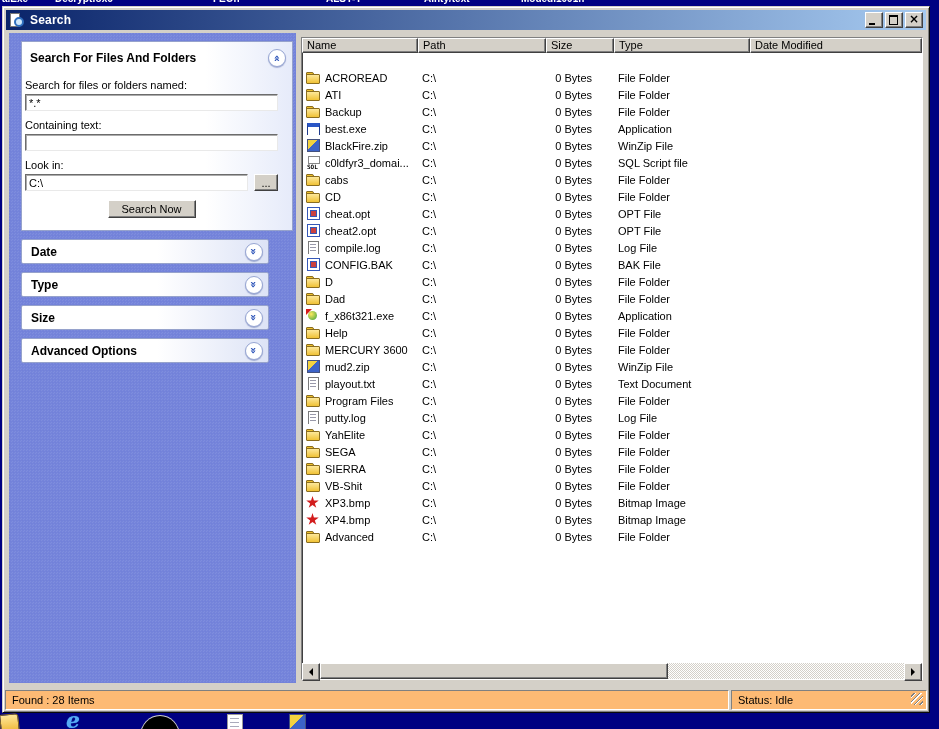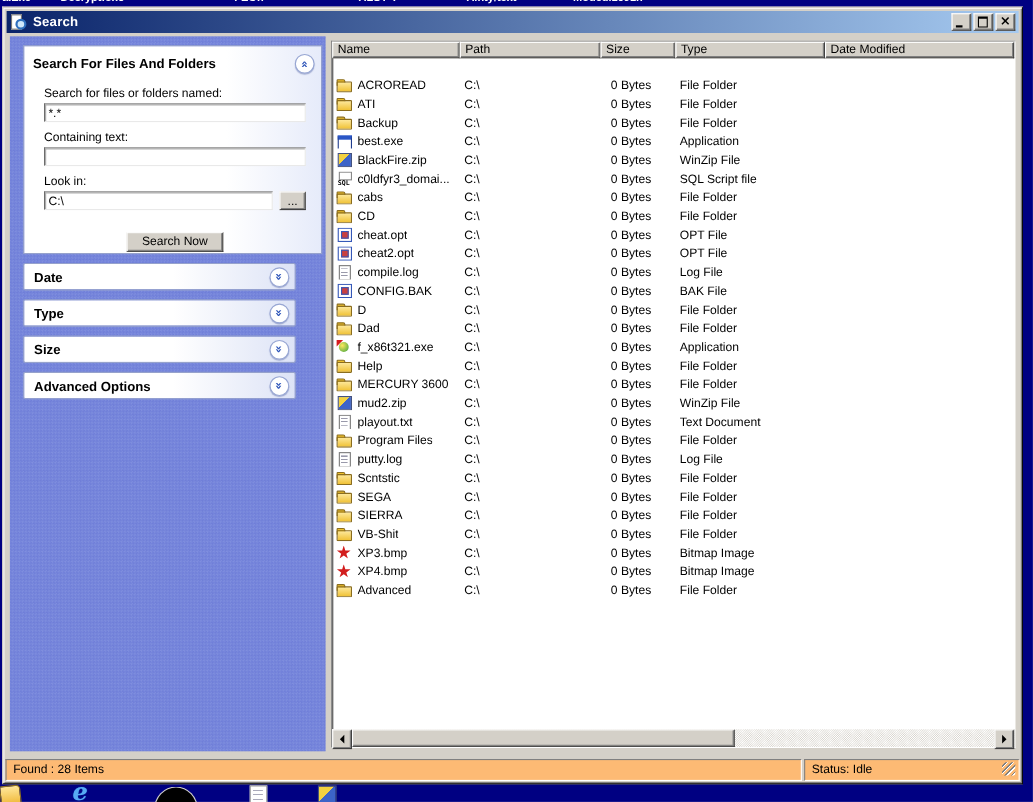--- a/index.html
+++ b/index.html
@@ -44,30 +44,30 @@
   .card{position:absolute;left:12px;top:8px;width:272px;height:190px;box-sizing:border-box;
         background:linear-gradient(90deg,#ffffff 68%,#e6ebfa);border:1px solid #96a2cc}
   .card-h{display:flex;align-items:center;padding:7px 6px 0 8px}
   .card-h .t{font-weight:bold;font-size:12px;flex:1}
   .chip{width:16px;height:16px;border-radius:50%;background:#fff;border:1px solid #97a6d3;flex:none;
         display:flex;align-items:center;justify-content:center;box-shadow:0 1px 1px rgba(40,60,140,.35)}
   .chev{display:inline-block;color:#2a52b8;font:bold 11px/1 "DejaVu Sans",sans-serif}
   .chev::before{content:"\00BB"}
   .chev.up{transform:rotate(-90deg)}
   .chev.down{transform:rotate(90deg)}
-  .fields{padding:4px 14px 0 18px}
+  .fields{padding:4px 14px 0 3px}
   .flabel{display:block;margin:8px 0 3px}
   .tb{width:100%;height:17px;box-sizing:border-box;background:#fff;border:1px solid;border-color:#6c6c6c #e9e9e9 #e9e9e9 #6c6c6c;
       font:11px "Liberation Sans",sans-serif;padding:1px 3px;box-shadow:inset 1px 1px 0 rgba(70,70,70,.45)}
   .lookin-row{display:flex;gap:6px;align-items:center}
   .lookin-row .tb{flex:1}
   .btn{background:#d4d0c8;border:1px solid;border-color:#fff #404040 #404040 #fff;box-shadow:inset -1px -1px 0 #808080;
        font:11px "Liberation Sans",sans-serif;color:#000;padding:0}
   .browse{width:24px;height:17px;flex:none}
-  .search-now{display:block;margin:20px auto 0;width:88px;height:18px}
+  .search-now{display:block;margin:9px auto 0;width:88px;height:18px}
 
   .bar{position:absolute;left:12px;width:248px;height:25px;box-sizing:border-box;border-radius:2px;
        background:linear-gradient(90deg,#ffffff 55%,#dde3f6);border:1px solid #96a2cc;
        display:flex;align-items:center;padding:0 5px 0 9px}
   .bar .t{font-weight:bold;font-size:12px;flex:1}
   .bar0{top:206px}.bar1{top:239px}.bar2{top:272px}.bar3{top:305px}
 
   
   .results{position:absolute;left:298px;top:30px;width:622px;height:643px;box-sizing:border-box;background:#fff;
            border:1px solid;border-color:#808080 #fff #fff #808080;box-shadow:inset 1px 1px 0 #404040}
@@ -406,21 +406,21 @@
       <span class="txt">putty.log</span>
     </div>
     <div class="cell c1">C:\</div>
     <div class="cell c2">0 Bytes</div>
     <div class="cell c3">Log File</div>
     <div class="cell c4"></div>
   </div>
         <div class="row">
     <div class="cell c0 name-cell">
       <span class="ficon folder"></span>
-      <span class="txt">Scntstic</span>
+      <span class="txt">YahElite</span>
     </div>
     <div class="cell c1">C:\</div>
     <div class="cell c2">0 Bytes</div>
     <div class="cell c3">File Folder</div>
     <div class="cell c4"></div>
   </div>
         <div class="row">
     <div class="cell c0 name-cell">
       <span class="ficon folder"></span>
       <span class="txt">SEGA</span>

